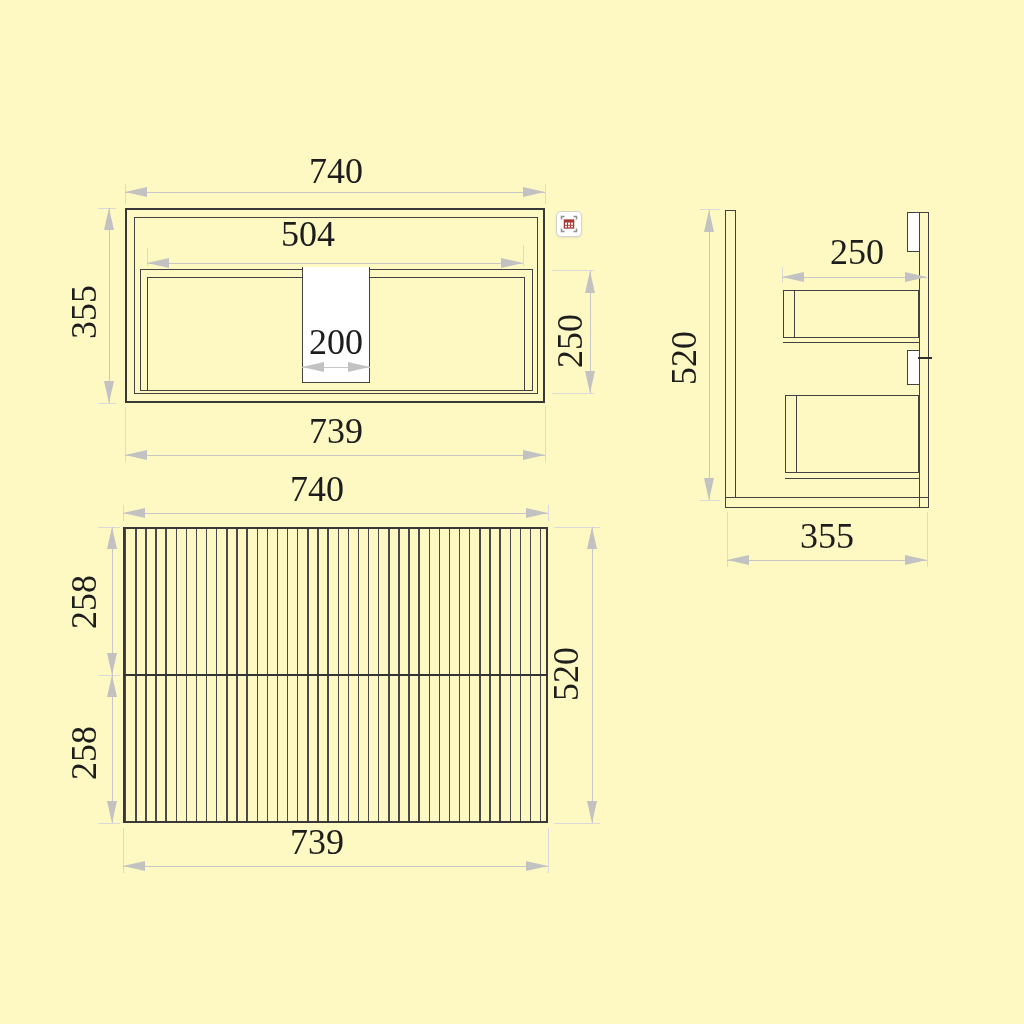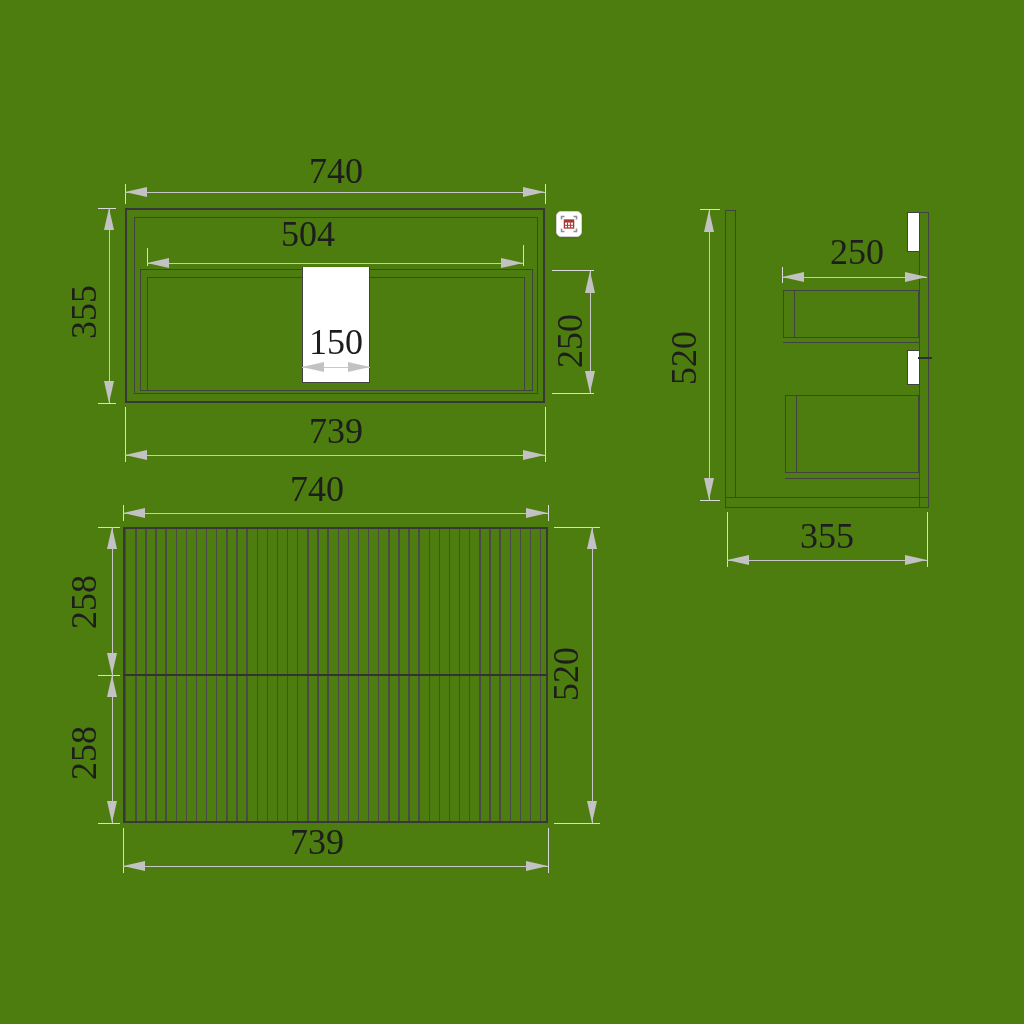--- a/index.html
+++ b/index.html
@@ -1,16 +1,16 @@
 <!DOCTYPE html>
 <html><head>
 <meta charset="utf-8">
 <style>
   html,body{margin:0;padding:0;background:#fff;}
-  #canvas{position:relative;width:1024px;height:1024px;background:#4d7c0f;overflow:hidden;
+  #canvas{position:relative;width:1024px;height:1024px;background:#fef9c3;overflow:hidden;
           font-family:"Liberation Serif",serif;}
   .part{position:absolute;border:1px solid #424242;background:transparent;box-sizing:border-box;}
   .part.thick{border-width:2px;border-color:#383838;}
   .pline{position:absolute;background:#424242;}
   .dl{position:absolute;background:#c8c8c8;}
   .ext{position:absolute;background:#dadada;}
   .dtxt{position:absolute;width:120px;height:36px;line-height:36px;text-align:center;
         font-family:"Liberation Serif",serif;font-size:36px;color:#1d1d1d;white-space:nowrap;}
   .rot{transform:rotate(-90deg);}
   .ar{position:absolute;width:0;height:0;border:solid transparent;}
@@ -48,21 +48,21 @@
     <div class="ext" style="left:147px;top:248px;width:1px;height:18px;"></div>
     <div class="ext" style="left:523px;top:245px;width:1px;height:21px;"></div>
     <div class="dl" style="left:147px;top:263px;width:376px;height:1px;"></div>
     <div class="ar l" style="left:147px;top:258px;"></div>
     <div class="ar r" style="left:501px;top:258px;"></div>
     <div class="dtxt" style="left:248px;top:216px;">504</div>
 
     <div class="dl" style="left:302px;top:367px;width:68px;height:1px;"></div>
     <div class="ar l" style="left:302px;top:362px;"></div>
     <div class="ar r" style="left:348px;top:362px;"></div>
-    <div class="dtxt" style="left:276px;top:324px;">150</div>
+    <div class="dtxt" style="left:276px;top:324px;">200</div>
 
     <div class="ext" style="left:98px;top:208px;width:18px;height:1px;"></div>
     <div class="ext" style="left:98px;top:403px;width:18px;height:1px;"></div>
     <div class="dl" style="left:109px;top:208px;width:1px;height:195px;"></div>
     <div class="ar u" style="left:104px;top:208px;"></div>
     <div class="ar d" style="left:104px;top:381px;"></div>
     <div class="dtxt rot" style="left:24px;top:294px;">355</div>
 
     <div class="ext" style="left:552px;top:270px;width:42px;height:1px;"></div>
     <div class="ext" style="left:552px;top:393px;width:42px;height:1px;"></div>

